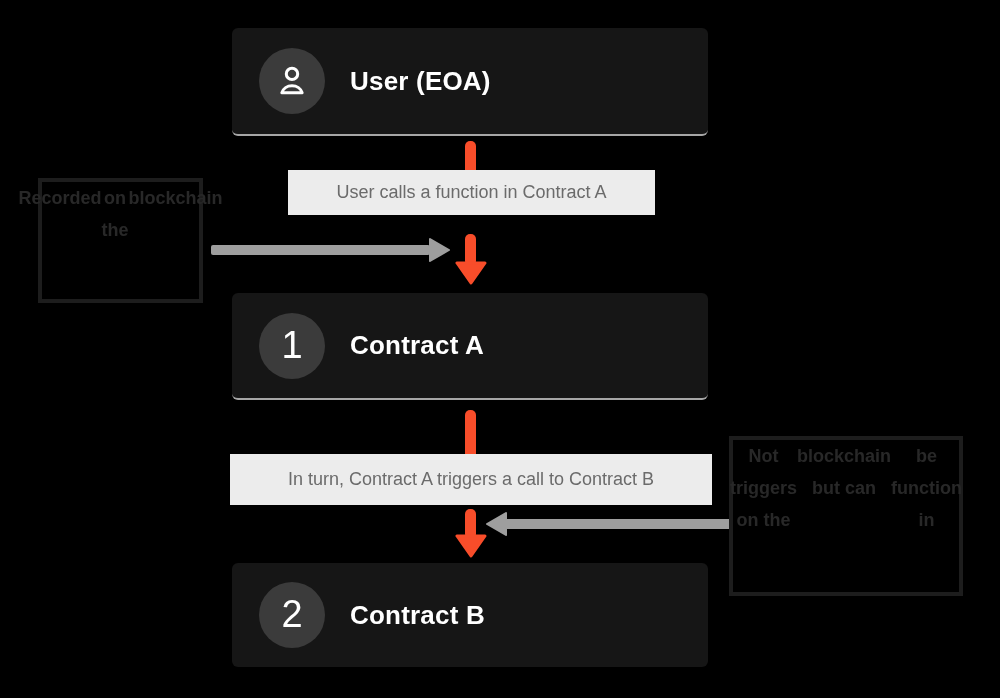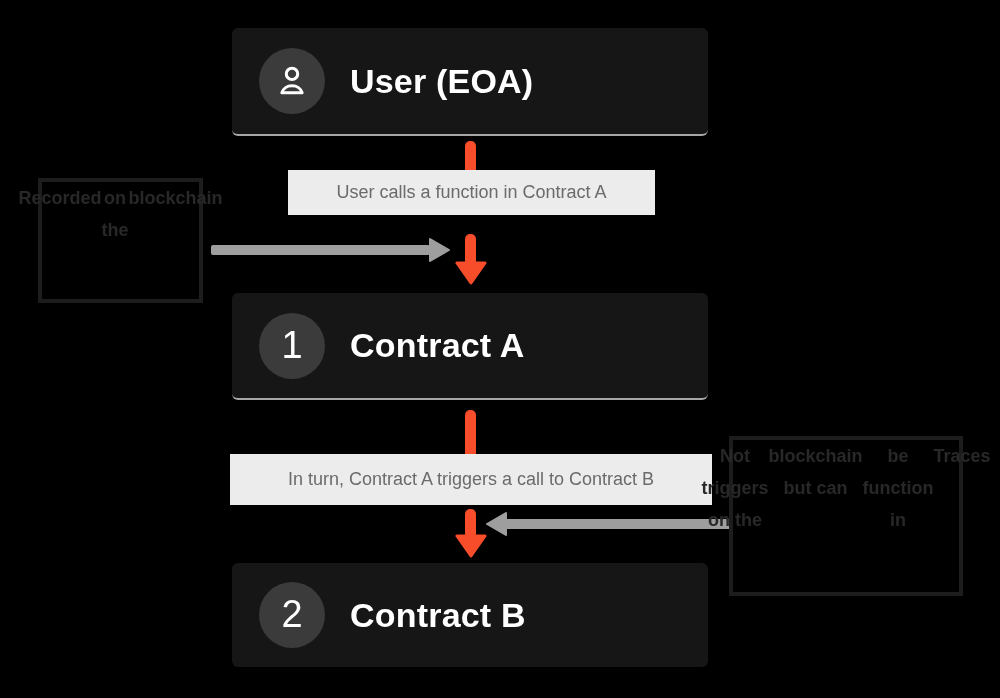--- a/index.html
+++ b/index.html
@@ -38,21 +38,21 @@
     width:66px;height:66px;border-radius:50%;
     background:var(--node-circle-bg);
     display:flex;align-items:center;justify-content:center;
     flex:0 0 auto;
   }
   .badge-num{
     color:var(--node-text);font-size:38px;font-weight:400;line-height:1;
     transform:translateY(-1px);
   }
   .node-title{
-    color:var(--node-text);font-size:34px;font-weight:700;
+    color:var(--node-text);font-size:26px;font-weight:700;
     margin-left:25px;letter-spacing:0.2px;white-space:nowrap;
   }
   .person-svg{width:38px;height:38px;display:block;}
   
   .edge-label{
     position:absolute;background:var(--label-bg);
     color:var(--label-text);font-size:18px;
     display:flex;align-items:center;justify-content:center;
     white-space:nowrap;
   }
@@ -147,21 +147,20 @@
 
   <svg class="g-head g-head-right" viewBox="0 0 23 26">
     <path d="M21 2 L2 13 L21 24 Z" fill="#9E9E9E" stroke="#9E9E9E" stroke-width="2" stroke-linejoin="round"></path>
   </svg>
   <div class="g-shaft g-shaft-right"></div>
 
   <div class="annotation annotation-right">
     <span class="line">Not triggers on the</span>
     <span class="line">blockchain but can</span>
     <span class="line">be function in</span>
-    <span class="line">Traces</span>
   </div>
 
   <div class="node node-b">
     <div class="badge">
       <span class="badge-num">2</span>
     </div>
     <div class="node-title">Contract B</div>
   </div>
 
 </div>

